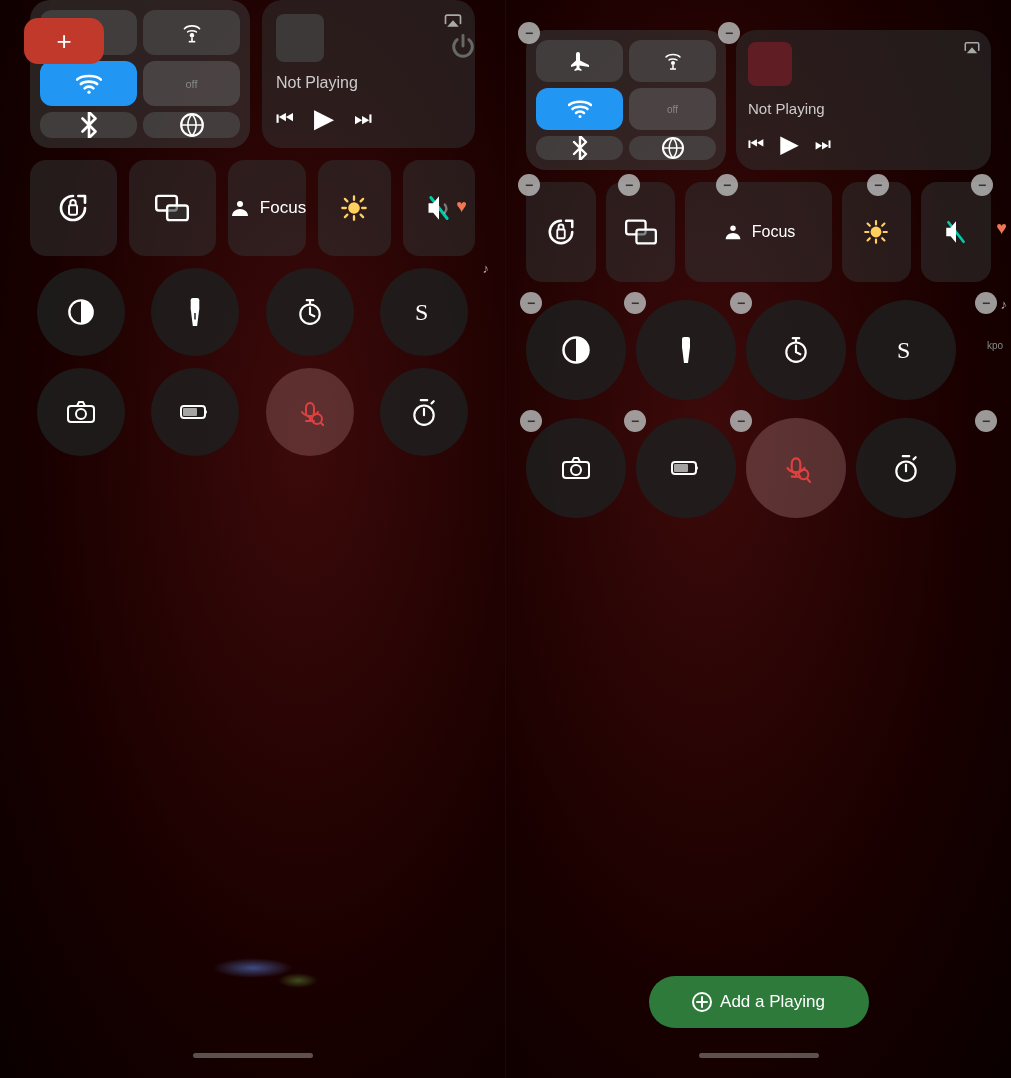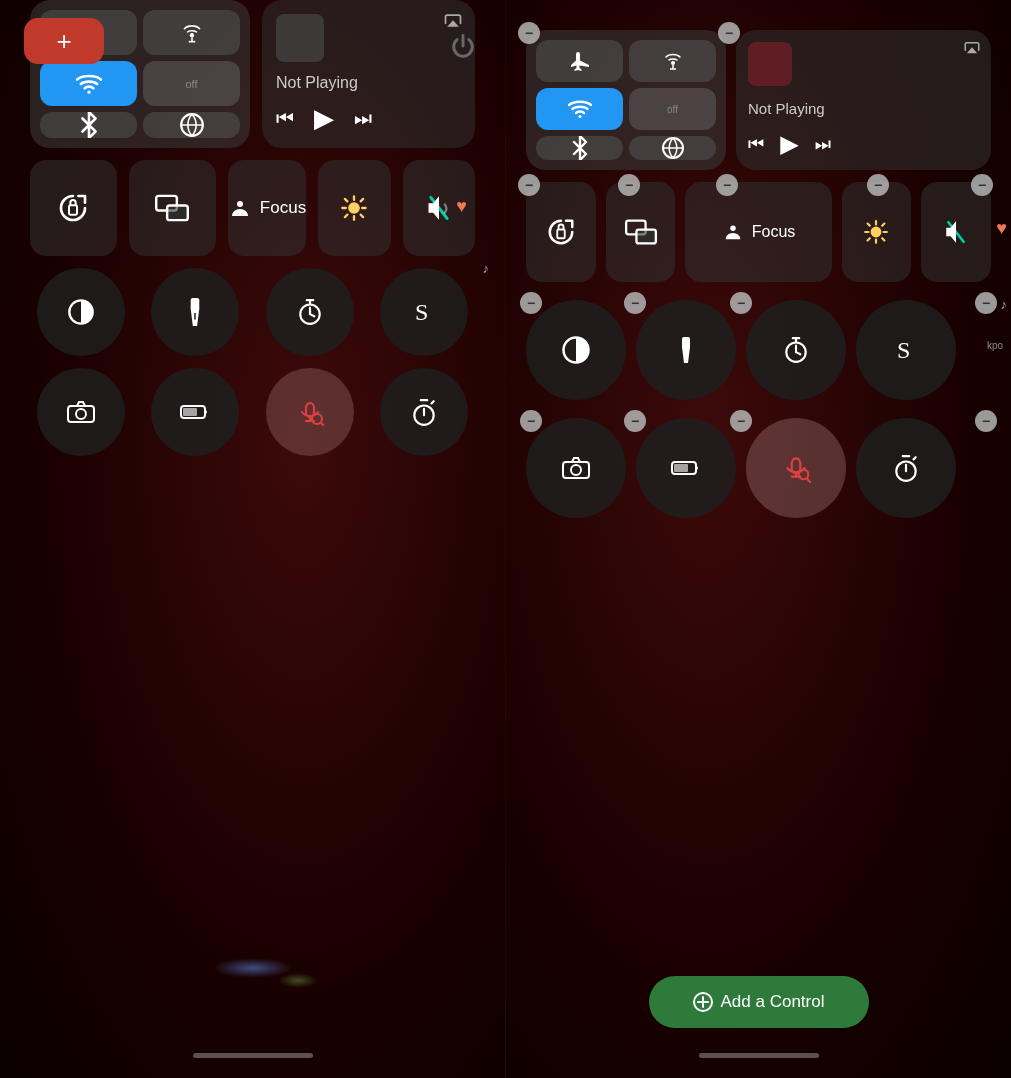--- a/index.html
+++ b/index.html
@@ -858,18 +858,18 @@
     <div style="position:absolute;right:8px;top:340px;color:#888;font-size:10px;">kpo</div>
 
   </div>
 
   <div class="add-control-btn">
     <svg width="20" height="20" viewBox="0 0 20 20">
       <circle cx="10" cy="10" r="9" stroke="white" stroke-width="2" fill="none"></circle>
       <line x1="10" y1="5" x2="10" y2="15" stroke="white" stroke-width="2" stroke-linecap="round"></line>
       <line x1="5" y1="10" x2="15" y2="10" stroke="white" stroke-width="2" stroke-linecap="round"></line>
     </svg>
-    <span class="add-control-label">Add a Control</span>
+    <span class="add-control-label">Add a Playing</span>
   </div>
 
   <div style="flex:1;"></div>
   <div class="home-indicator"></div>
 </div>
 
 </body></html>

